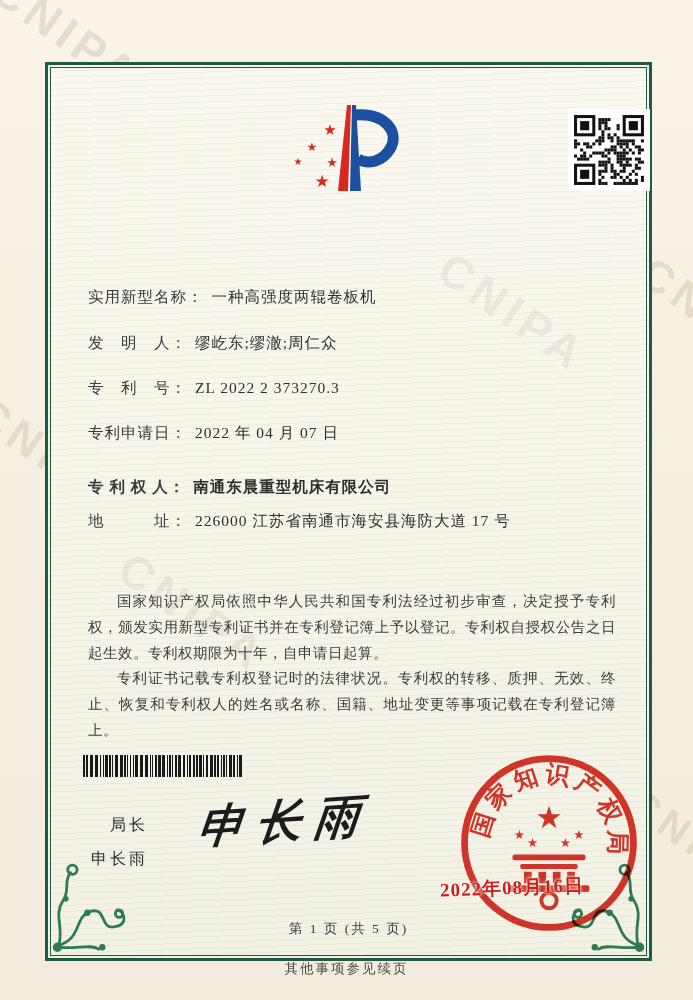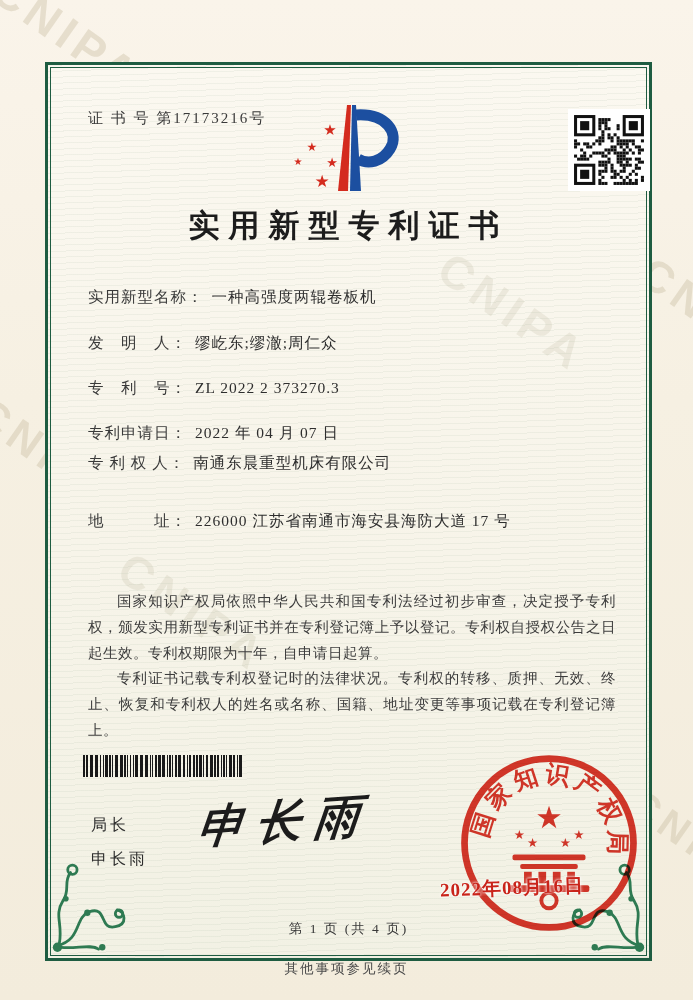--- a/index.html
+++ b/index.html
@@ -42,21 +42,21 @@
     position:absolute;left:40px;top:524px;width:528px;z-index:5;
     font-size:14.5px;line-height:1.78;color:#3c3c3c;letter-spacing:0.5px;text-align:justify;
   }
   .body-text p{margin:0;text-indent:2em;}
   
   .barcode{position:absolute;left:35px;top:690px;width:208px;height:22px;z-index:5;display:flex;align-items:stretch;}
   .barcode i{display:block;background:#191919;}
   .barcode i.sp{background:transparent;}
   
   .director{position:absolute;left:43px;top:750px;font-size:16px;letter-spacing:3px;color:#2d2d2d;z-index:5;}
-  .director div{margin-bottom:13px;}
+  .director div{margin-bottom:13px;text-align:right;}
   .signature{
     position:absolute;left:150px;top:726px;z-index:6;
     font-size:46px;font-weight:bold;font-style:italic;color:#1c1c1c;
     transform:rotate(-4deg) skewX(-10deg);letter-spacing:12px;
   }
   
   .seal{position:absolute;left:405px;top:682px;width:192px;height:192px;z-index:6;opacity:0.93;mix-blend-mode:multiply;}
   .seal-date{
     position:absolute;left:392px;top:810px;z-index:7;font-size:19px;font-weight:bold;color:#c9241a;
     letter-spacing:1px;transform:rotate(-2deg);white-space:nowrap;
@@ -77,21 +77,20 @@
 <div class="wm" style="left:-34px;top:430px;font-size:44px;">CNIPA</div>
 <div class="wm" style="left:630px;top:290px;font-size:44px;">CNIPA</div>
 <div class="wm" style="left:620px;top:820px;font-size:40px;">CNIPA</div>
 
 <div class="frame">
   <div class="frame-inner"></div>
 
   <div class="wm inner" style="left:380px;top:220px;font-size:46px;">CNIPA</div>
   <div class="wm inner" style="left:60px;top:520px;font-size:46px;">CNIPA</div>
 
-  <div class="cert-no">证 书 号 第17173216号</div>
 
   <svg class="logo" width="122" height="96" viewBox="0 0 122 96">
     <g fill="#d42b1e" font-family="'DejaVu Sans',sans-serif" text-anchor="middle">
       <text x="42" y="36" font-size="15">★</text>
       <text x="24" y="52" font-size="12">★</text>
       <text x="10" y="66" font-size="10">★</text>
       <text x="44" y="68" font-size="13">★</text>
       <text x="34" y="88" font-size="17">★</text>
     </g>
     <g>
@@ -263,35 +262,34 @@
       <rect x="14" y="23" width="1" height="1" fill="#111"></rect>
       <rect x="15" y="23" width="1" height="1" fill="#111"></rect>
       <rect x="16" y="23" width="1" height="1" fill="#111"></rect>
       <rect x="17" y="23" width="1" height="1" fill="#111"></rect>
       <rect x="18" y="23" width="1" height="1" fill="#111"></rect>
       <rect x="19" y="23" width="1" height="1" fill="#111"></rect>
       <rect x="20" y="23" width="1" height="1" fill="#111"></rect>
       <rect x="21" y="23" width="1" height="1" fill="#111"></rect>
     </svg>
 
-  <div class="title">实用新型专利证书</div>
 
   <div class="field" style="top:222px;">
     <span class="lbl">实用新型名称：</span><span class="val">一种高强度两辊卷板机</span>
   </div>
   <div class="field" style="top:268px;">
     <span class="lbl">发　明　人：</span><span class="val">缪屹东;缪澈;周仁众</span>
   </div>
   <div class="field" style="top:313px;">
     <span class="lbl">专　利　号：</span><span class="val">ZL 2022 2 373270.3</span>
   </div>
   <div class="field" style="top:358px;">
     <span class="lbl">专利申请日：</span><span class="val">2022 年 04 月 07 日</span>
   </div>
-  <div class="field" style="top:388px;">
+  <div class="field" style="top:412px;font-weight:bold;">
     <span class="lbl">专 利 权 人：</span><span class="val">南通东晨重型机床有限公司</span>
   </div>
   <div class="field" style="top:446px;">
     <span class="lbl">地　　　址：</span><span class="val">226000 江苏省南通市海安县海防大道 17 号</span>
   </div>
 
   <div class="body-text">
     <p>国家知识产权局依照中华人民共和国专利法经过初步审查，决定授予专利权，颁发实用新型专利证书并在专利登记簿上予以登记。专利权自授权公告之日起生效。专利权期限为十年，自申请日起算。</p>
     <p>专利证书记载专利权登记时的法律状况。专利权的转移、质押、无效、终止、恢复和专利权人的姓名或名称、国籍、地址变更等事项记载在专利登记簿上。</p>
   </div>
@@ -416,21 +414,21 @@
       <rect x="74" y="130" width="8" height="12"></rect>
       <rect x="89" y="130" width="8" height="12"></rect>
       <rect x="104" y="130" width="8" height="12"></rect>
       <rect x="119" y="130" width="8" height="12"></rect>
       <rect x="58" y="144" width="84" height="7" rx="2"></rect>
       <circle cx="100" cy="160" r="8" fill="none" stroke="#d7281c" stroke-width="4"></circle>
     </g>
   </svg>
   <div class="seal-date">2022年08月16日</div>
 
-  <div class="page-info">第 1 页 (共 4 页)</div>
+  <div class="page-info">第 1 页 (共 5 页)</div>
 
   <svg class="flourish left" viewBox="0 0 120 120">
     <g fill="none" stroke="#2e7a52" stroke-width="3" stroke-linecap="round">
       <path d="M8,114 C34,108 26,84 42,78 C62,71 52,98 70,94 C84,91 80,78 72,76"></path>
       <path d="M10,112 C14,90 4,82 14,66 C22,54 14,46 22,36"></path>
       <path d="M12,116 C28,118 44,112 52,118"></path>
       <circle cx="24" cy="33" r="5"></circle>
       <circle cx="74" cy="80" r="4"></circle>
     </g>
     <g fill="#2e7a52">

